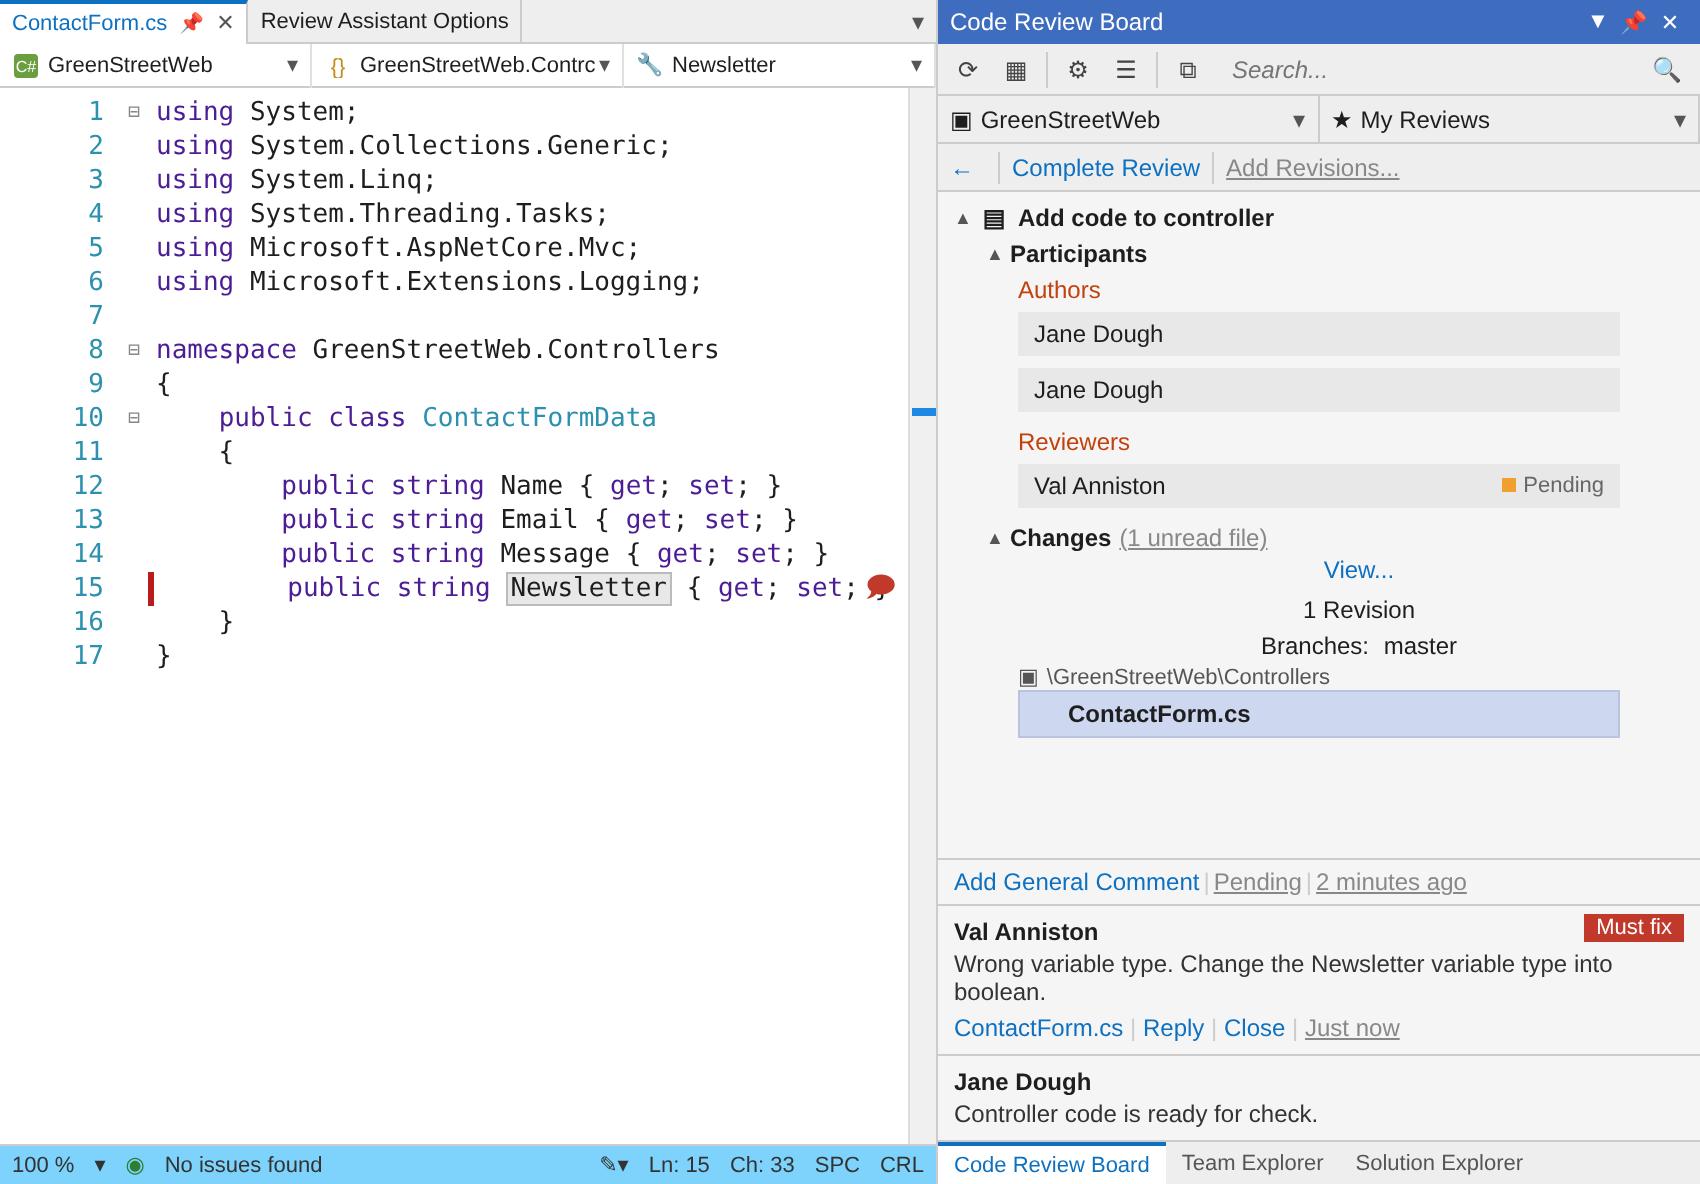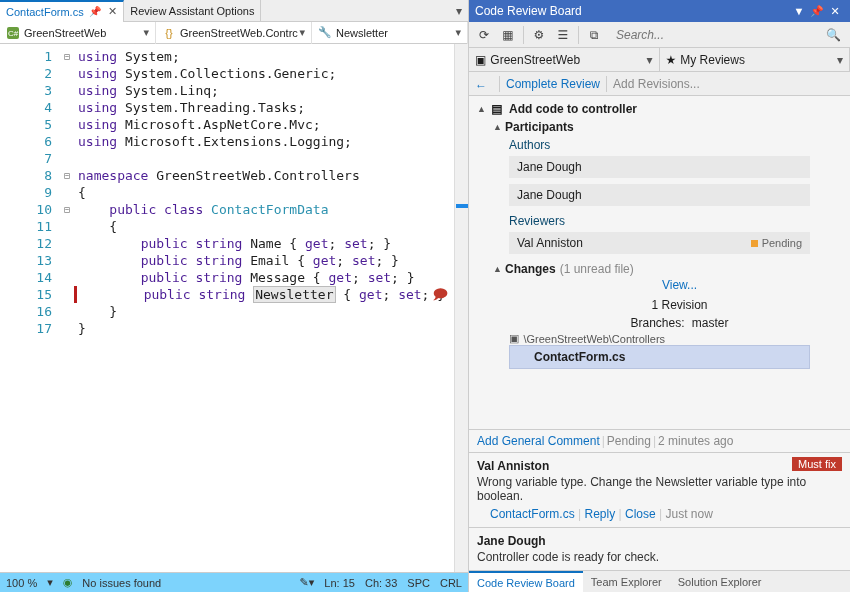--- a/index.html
+++ b/index.html
@@ -71,39 +71,39 @@
 .r-row3 .muted { color: #888; }
 
 
 .review-body { flex: 1; overflow-y: auto; padding: 4px 0; font-size: 12px; background: #f5f5f5; }
 .tree-row { display: flex; align-items: center; padding: 2px 8px; }
 .tree-row .caret { width: 12px; color: #555; font-size: 9px; }
 .tree-row .icon { width: 16px; text-align: center; margin-right: 4px; }
 .tree-row.bold { font-weight: 600; }
 .sub { padding-left: 24px; }
 .sub2 { padding-left: 40px; text-align: center; }
-.field-label { padding: 2px 8px 2px 40px; color: #0c4a6e; }
+.field-label { padding: 2px 8px 2px 40px; color: #c2410c; }
 .name-box { margin: 2px 40px 6px 40px; background: #e8e8e8; padding: 4px 8px; display: flex; align-items: center; }
 .name-box .status { margin-left: auto; color: #666; font-size: 11px; }
 .sq-orange { display: inline-block; width: 7px; height: 7px; background: #f0a030; margin-right: 4px; }
-.muted { color: #888; }
+.muted { color: #888; text-decoration: underline; }
 .link { color: #0e70c0; cursor: pointer; }
 .file-path-row { margin: 2px 40px 0 40px; display: flex; align-items: center; color: #555; font-size: 11px; }
 .file-row { margin: 0 40px 6px 40px; background: #cdd8f0; padding: 4px 8px 4px 24px; font-weight: 600; border: 1px solid #b8c4e0; }
 
 
 .footer-links { padding: 4px 8px; border-top: 1px solid #ccc; font-size: 12px; display: flex; align-items: center; gap: 2px; background: #f5f5f5; }
 .footer-links .sepv { color: #ccc; }
 
 
 .comment { border-top: 1px solid #ccc; padding: 6px 8px; font-size: 12px; background: #f5f5f5; position: relative; }
 .comment .author { font-weight: 600; }
 .comment .badge { position: absolute; right: 8px; top: 4px; background: #c0392b; color: #fff; padding: 1px 6px; font-size: 11px; }
 .comment .text { color: #333; margin-top: 2px; }
-.comment .actions { margin-top: 4px; margin-left: 13px; }
+.comment .actions { margin-top: 4px; }
 
 
 .bottom-tabs { height: 22px; border-top: 1px solid #ccc; display: flex; align-items: center; font-size: 11px; background: #eee; }
 .bottom-tabs .btab { padding: 0 8px; height: 22px; display: flex; align-items: center; color: #555; }
 .bottom-tabs .btab.active { background: #fff; color: #0e70c0; border-top: 2px solid #0e70c0; }
 
 svg { display: block; }
 </style>
 </head>
 <body>

